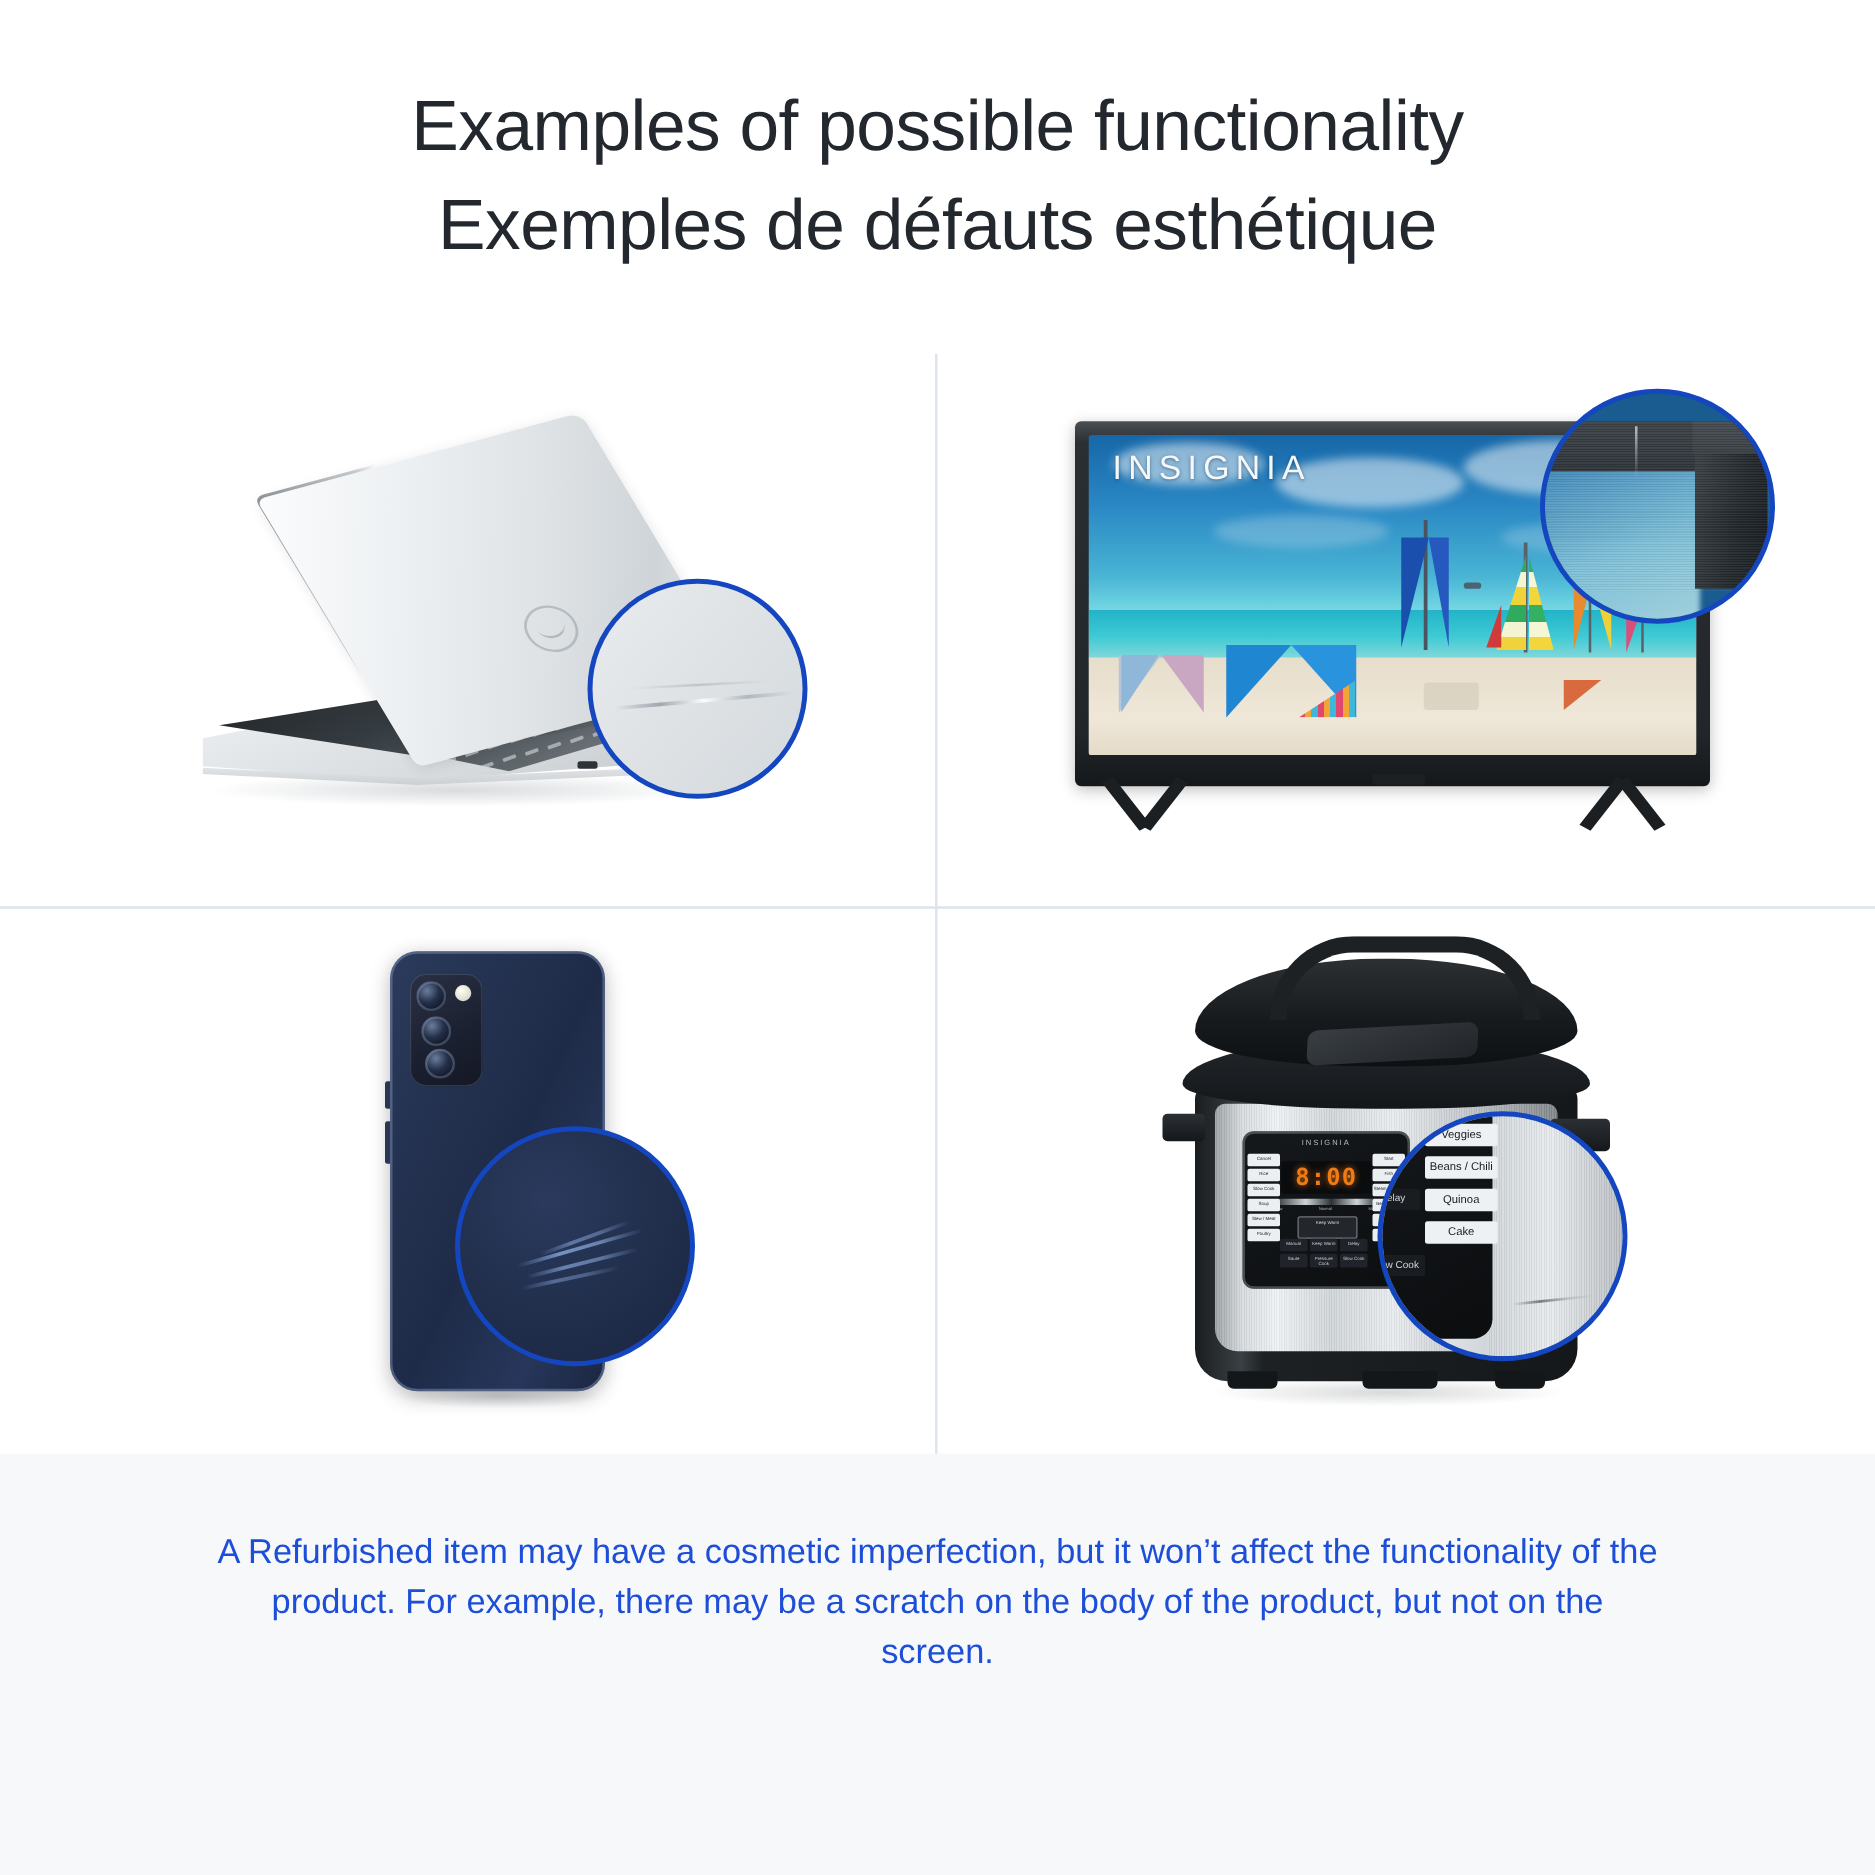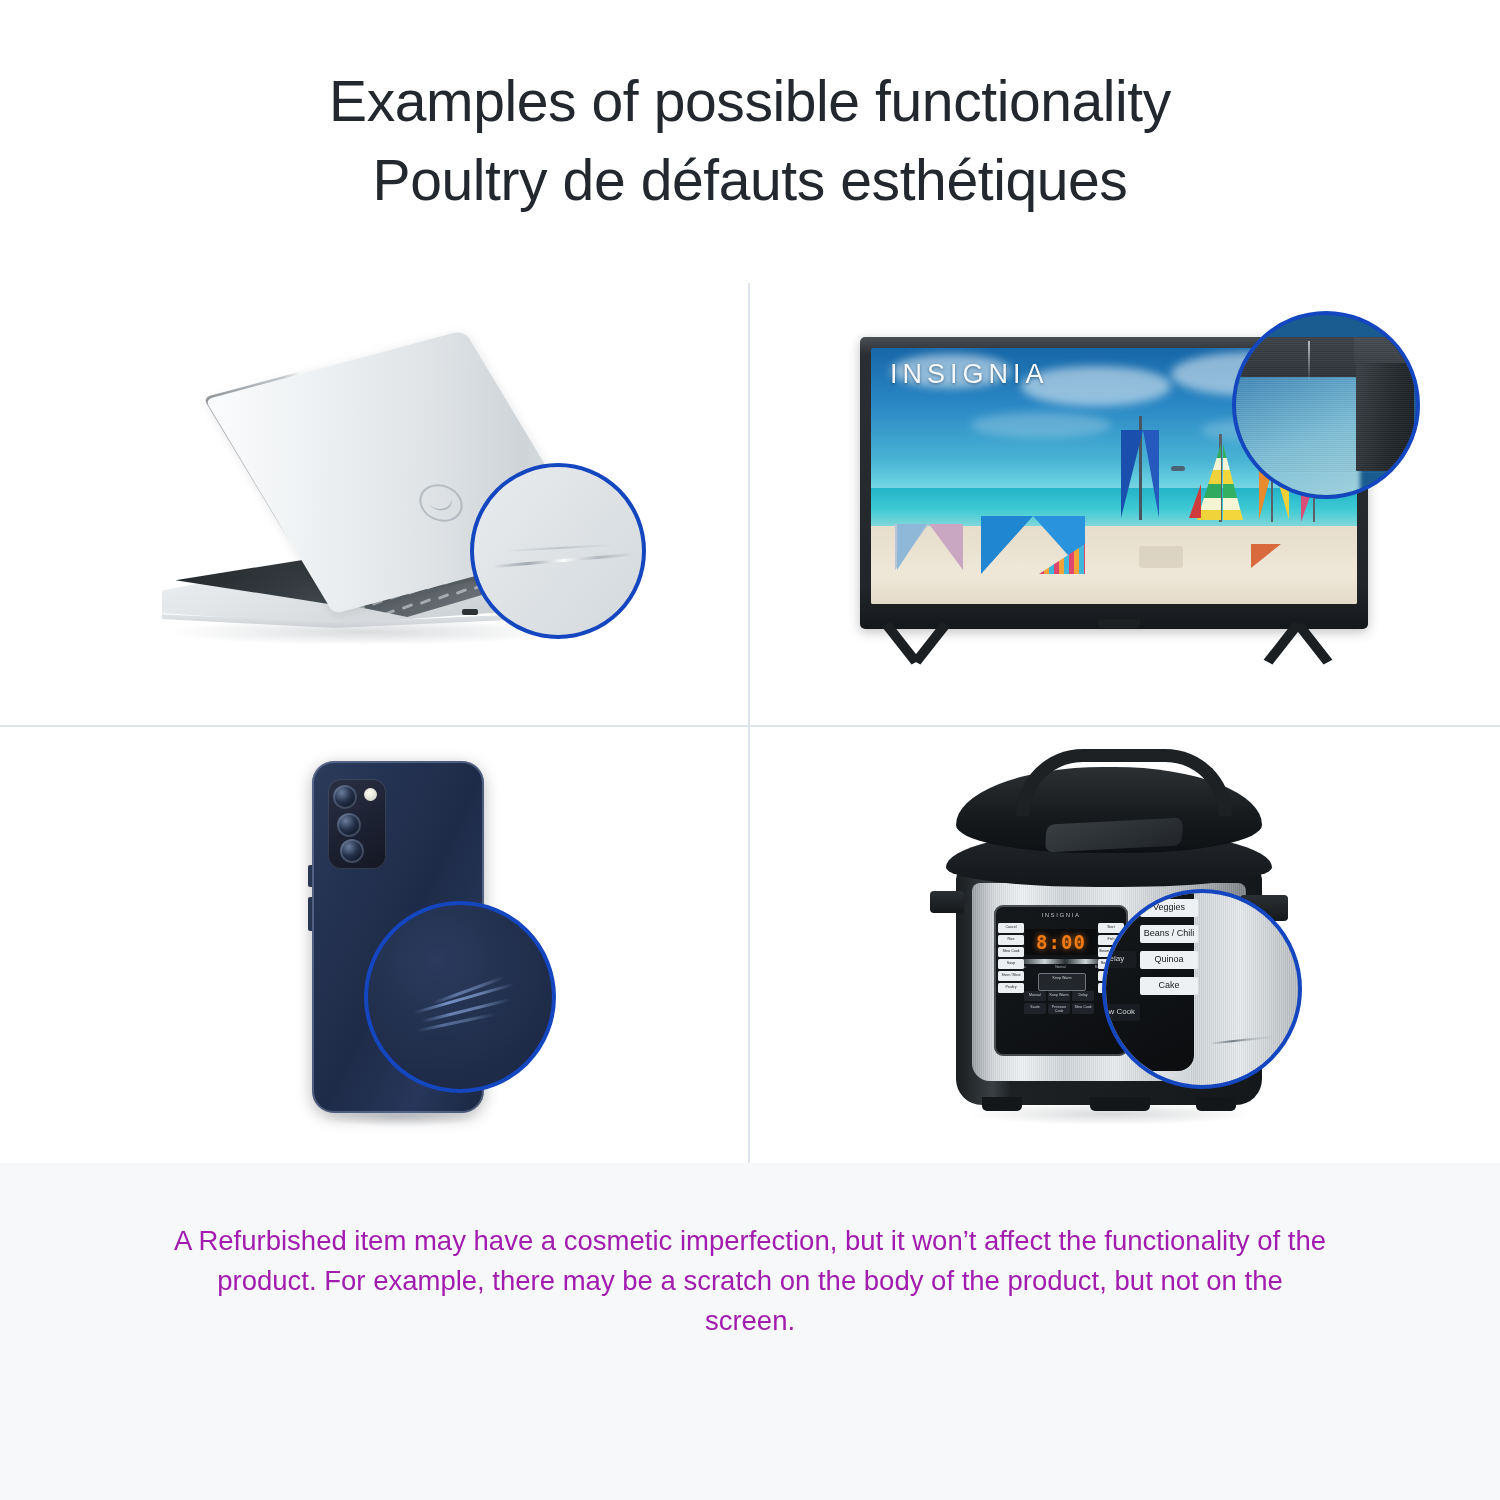--- a/index.html
+++ b/index.html
@@ -59,21 +59,21 @@
     background:#f6f8fa;
   }
   .footer-inner{
     padding:58px 170px 0 170px;
     text-align:center;
   }
   .footer-p{
     font-size:27.5px;
     font-weight:400;
     line-height:1.46;
-    color:#a21caf;
+    color:#1d4ed8;
     margin:0 0 26px 0;
   }
 
   
   .laptop-wrap{position:absolute;left:140px;top:60px;width:520px;height:330px;}
   .lid{
     position:absolute;left:130px;top:4px;width:258px;height:250px;
     background:linear-gradient(118deg,#fbfcfd 0%,#eef1f3 28%,#dfe3e6 58%,#cfd4d8 82%,#e6eaed 100%);
     transform:rotate(-31deg) skewY(16deg);
     border-radius:7px 10px 8px 7px;
@@ -299,21 +299,21 @@
     position:absolute;left:52px;top:138px;width:274px;height:198px;
     background:linear-gradient(90deg,#9a9fa3 0%,#d6dadd 8%,#eef1f3 18%,#cfd4d8 34%,#e8ebed 52%,#c3c8cc 72%,#9ca1a5 88%,#7d8286 100%);
     border-radius:8px 8px 18px 18px;
   }
   .steel-grain{
     position:absolute;left:52px;top:138px;width:274px;height:198px;
     background:repeating-linear-gradient(90deg,rgba(255,255,255,.10) 0 1px,rgba(0,0,0,.04) 1px 2px);
     border-radius:8px 8px 18px 18px;
   }
   .ctrl-panel{
-    position:absolute;left:74px;top:160px;width:134px;height:151px;
+    position:absolute;left:74px;top:160px;width:134px;height:126px;
     background:linear-gradient(150deg,#16191c,#0c0e10);
     border-radius:9px;
     box-shadow:inset 0 0 0 2px rgba(200,208,214,.30);
   }
   .ctrl-brand{
     position:absolute;left:0;top:7px;width:134px;text-align:center;
     color:#b9bfc5;font-size:6px;letter-spacing:1.6px;
   }
   .led{
     position:absolute;left:31px;top:24px;width:72px;height:26px;
@@ -374,21 +374,21 @@
     transform:rotate(-6deg);
   }
 </style>
 </head>
 <body>
 
 <div class="page">
 
   <div class="title-block">
     <div class="title-line">Examples of possible functionality</div>
-    <div class="title-line">Poultry de défauts esthétiques</div>
+    <div class="title-line">Exemples de défauts esthétique</div>
   </div>
 
   <div class="grid">
     <div class="vline"></div>
     <div class="hline"></div>
 
     <div class="cell cell-tl">
       <div class="laptop-wrap">
         <div class="laptop-shadow"></div>
 

